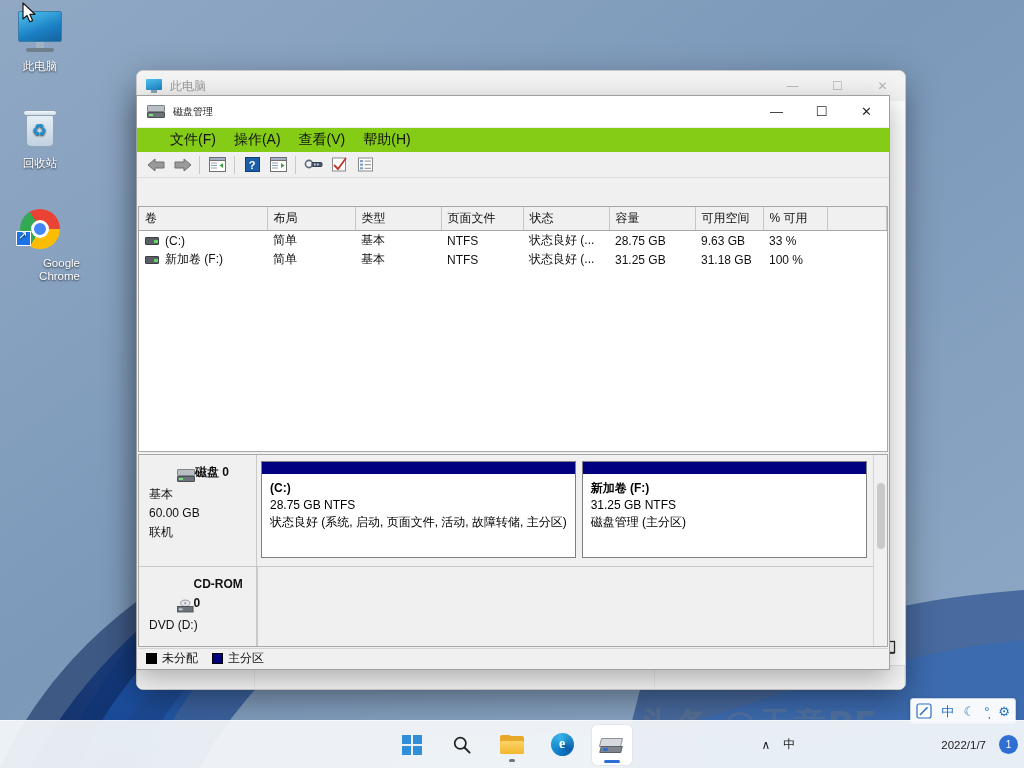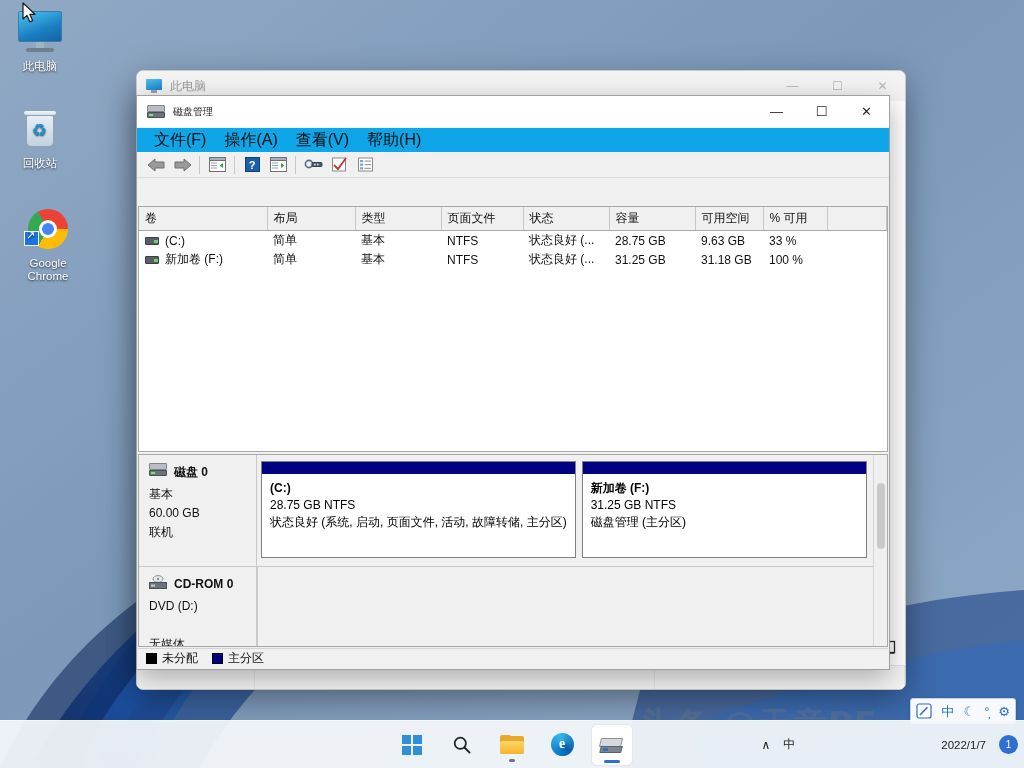--- a/index.html
+++ b/index.html
@@ -79,22 +79,22 @@
     color:#2b2b2b;font-size:13px;}
 
   
   .dmicon{width:18px;height:13px;position:relative;display:inline-block;}
   .dmicon .top{position:absolute;left:0;top:0;width:18px;height:7px;background:#b9bec4;
     border:1px solid #7d848c;border-radius:1px;}
   .dmicon .bot{position:absolute;left:0;top:7px;width:18px;height:6px;background:#6c737b;
     border:1px solid #4c5158;border-radius:0 0 1px 1px;}
   .dmicon .led{position:absolute;left:2px;top:9px;width:4px;height:2px;background:#7fe07f;}
 
-  #dm-menu{height:24px;display:flex;align-items:center;padding-left:8px;background:#0ea5e9;
-    font-size:16px;color:#111;}
+  #dm-menu{height:24px;display:flex;align-items:center;padding-left:24px;background:#84cc16;
+    font-size:14px;color:#111;}
   #dm-menu span{padding:3px 9px;}
 
   #dm-toolbar{height:26px;background:#f0f0f0;display:flex;align-items:center;
     padding-left:6px;border-bottom:1px solid #dcdcdc;}
   .tbbtn{width:26px;height:22px;display:flex;align-items:center;justify-content:center;}
   .tbsep{width:1px;height:18px;background:#c8c8c8;margin:0 4px;}
 
   .qico{width:15px;height:15px;background:#1c5fa8;color:#fff;font-weight:bold;font-size:11px;
     display:flex;align-items:center;justify-content:center;border:1px solid #0f3f77;}
 
@@ -109,21 +109,21 @@
     position:relative;vertical-align:middle;margin-right:6px;border-radius:1px;}
   .vicon:after{content:"";position:absolute;left:8px;top:2px;width:4px;height:3px;background:#69d169;}
 
   
   #gv{position:absolute;left:1px;right:1px;top:358px;bottom:22px;background:#f0f0f0;
     border:1px solid #a8a8a8;overflow:hidden;}
   #gv-inner{position:absolute;left:0;top:0;right:14px;bottom:0;overflow:hidden;}
   .drow{display:flex;border-bottom:1px solid #c9c9c9;background:#f0f0f0;}
   .dleft{width:118px;flex:0 0 118px;padding:8px 8px 6px 10px;border-right:1px solid #c9c9c9;
     font-size:12px;color:#111;line-height:19px;}
-  .dleft .nm{font-weight:bold;display:flex;align-items:flex-start;gap:7px;margin-bottom:3px;}
+  .dleft .nm{font-weight:bold;display:flex;align-items:flex-end;margin-bottom:3px;margin-left:28px;}
   .dright{flex:1;padding:6px 6px 8px 4px;display:flex;gap:6px;}
   .part{border:1px solid #808080;background:#fff;position:relative;}
   .part .cap{height:13px;background:#000080;border-bottom:1px solid #fff;}
   .part .txt{padding:5px 8px 6px;font-size:12px;line-height:17px;color:#000;overflow:hidden;
     white-space:nowrap;}
   .part .txt b{font-weight:bold;}
   .nomedia{flex:1;background:#f0f0f0;border-left:1px solid #c9c9c9;}
 
   
   #gv-sb{position:absolute;right:0;top:0;bottom:0;width:14px;background:#f0f0f0;
@@ -233,21 +233,21 @@
 
   <div class="dicon" style="left:0px;top:105px;">
     <div class="glyph">
       <div class="bin-body"></div>
         <div class="bin-lid"></div>
         <div class="bin-tri">♻</div>
     </div>
     <span class="lbl">回收站</span>
   </div>
 
-  <div class="dicon" style="left:8px;top:205px;">
+  <div class="dicon" style="left:0px;top:205px;text-align:right;">
     <div class="glyph">
       <div class="cr">
           <div class="cr-in"></div>
         </div>
         <div class="cr-sc"></div>
     </div>
     <span class="lbl">Google</span>
     <span class="lbl">Chrome</span>
   </div>
 

